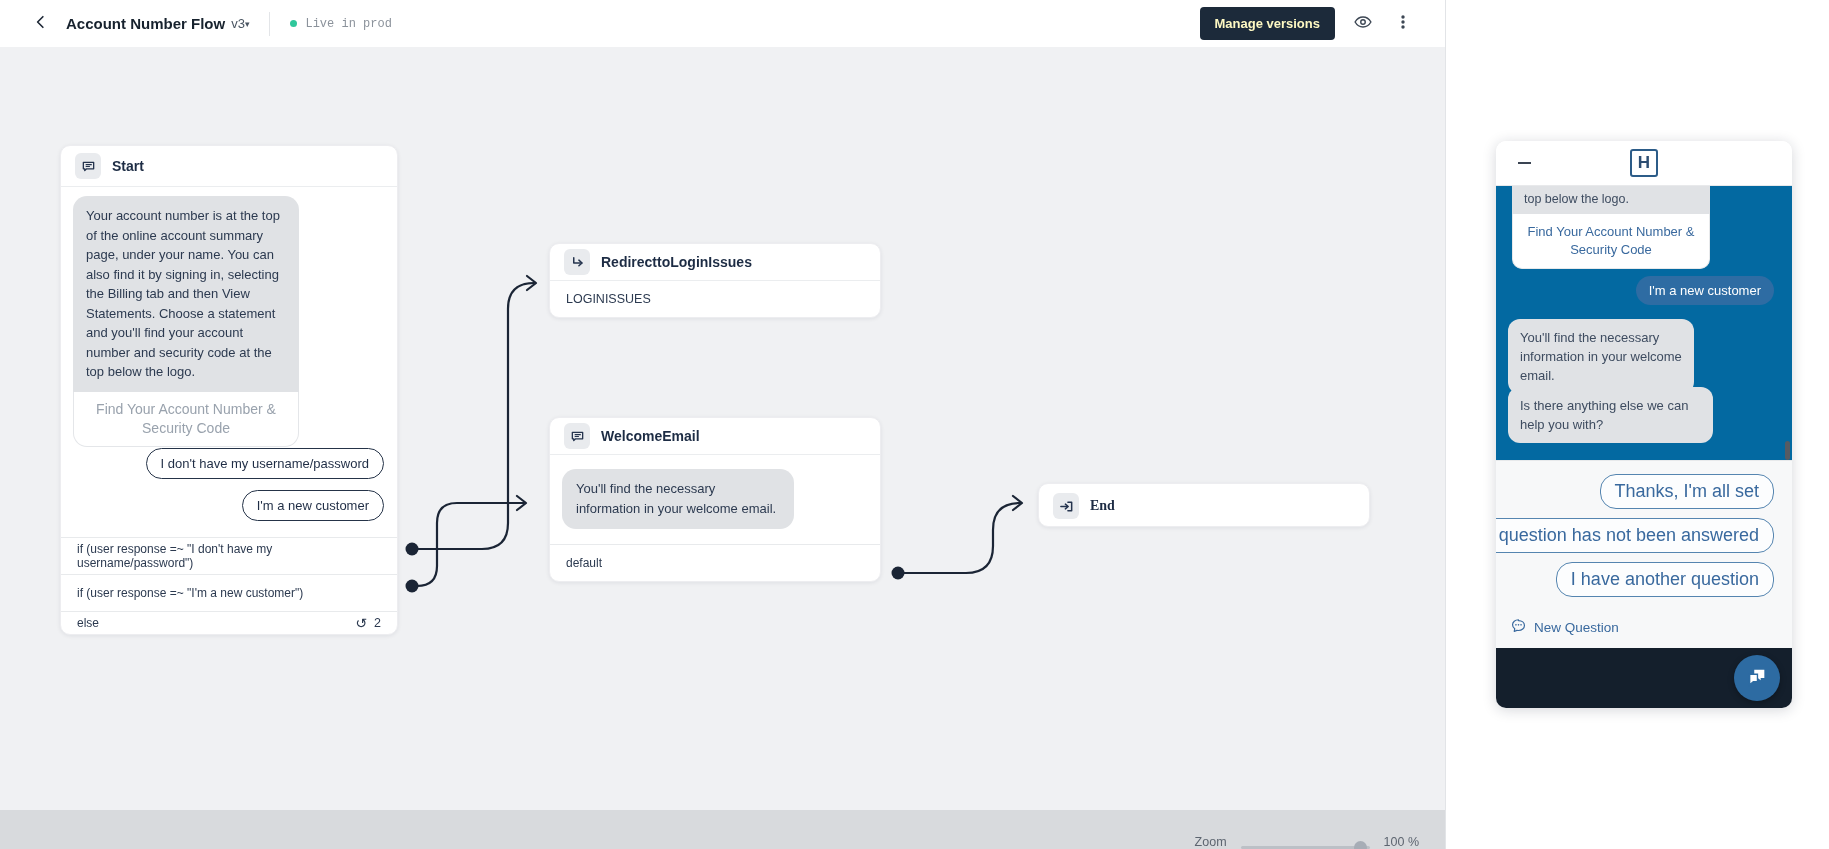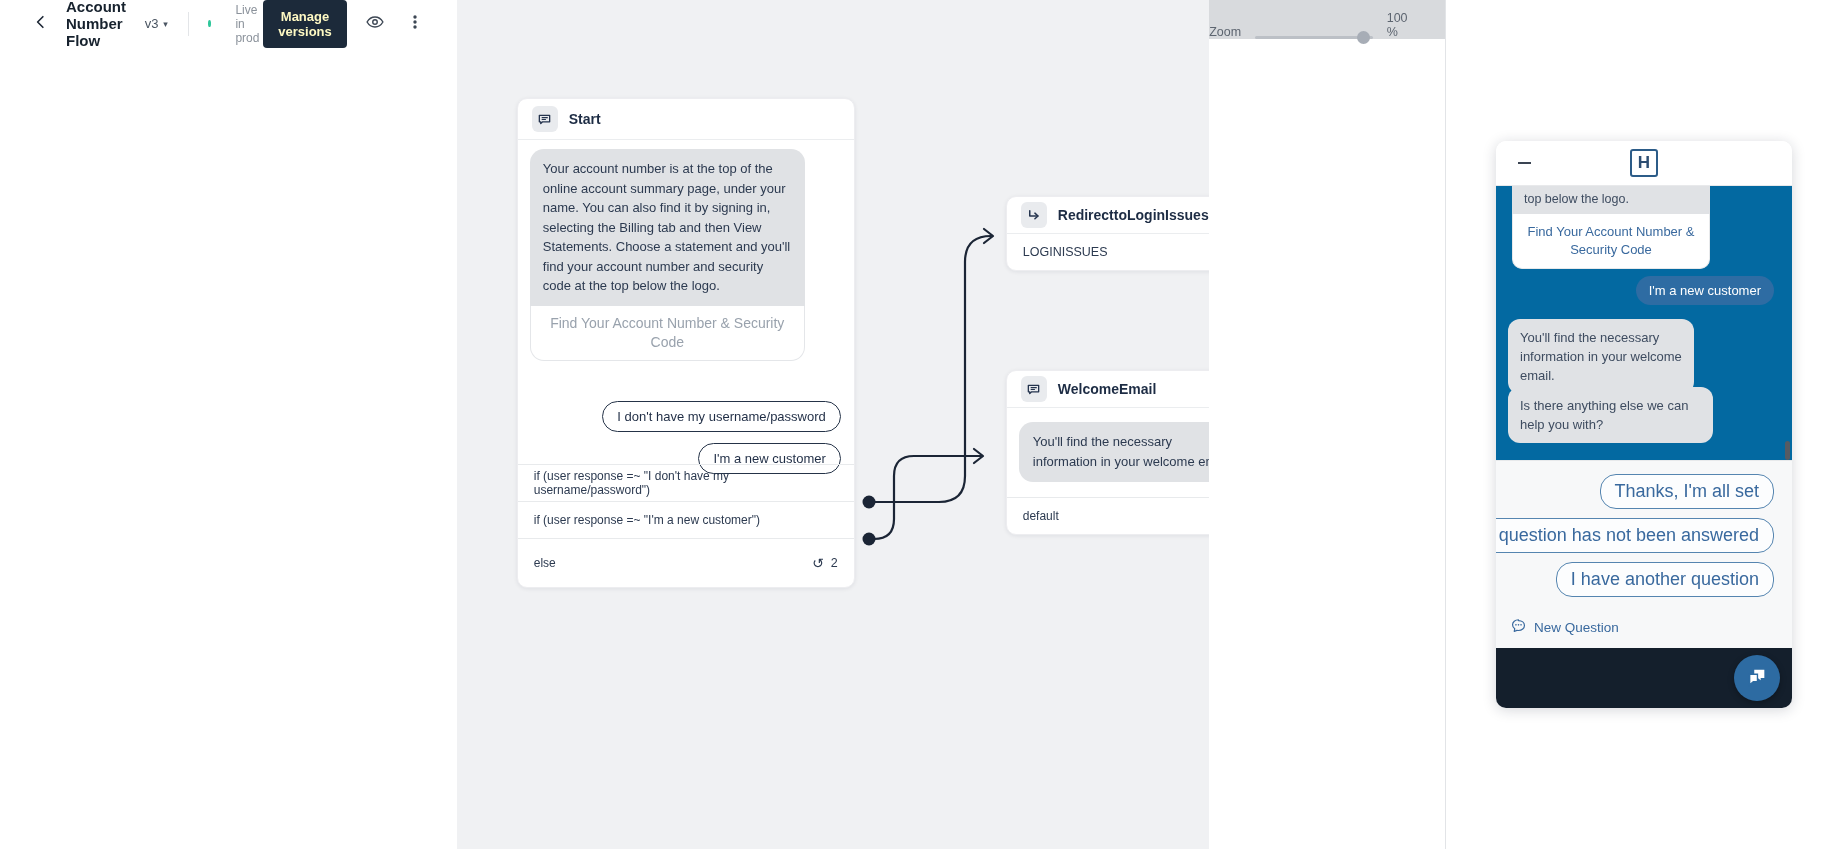--- a/index.html
+++ b/index.html
@@ -1,61 +1,61 @@
 <!DOCTYPE html>
 <html><head>
 <meta charset="utf-8">
 <style>
   html,body{margin:0;padding:0;width:1829px;height:849px;overflow:hidden;
     font-family:"Liberation Sans",sans-serif;background:#fff;color:#1d2c44;}
   *{box-sizing:border-box;}
   .app{display:flex;width:1829px;height:849px;}
-  .left-col{width:1446px;display:flex;border-right:1px solid #e2e4e7;}
+  .left-col{width:1446px;display:flex;flex-direction:column;border-right:1px solid #e2e4e7;}
   .right-panel{flex:1;background:#ffffff;position:relative;}
 
   
   .topbar{height:47px;flex:0 0 47px;background:#fff;display:flex;align-items:center;padding:0 30px 0 14px;}
   .icon-btn{background:none;border:none;padding:4px;display:flex;align-items:center;justify-content:center;cursor:pointer;}
   .flow-title{font-size:15px;font-weight:bold;color:#17222e;margin-left:12px;}
-  .version{display:flex;align-items:center;gap:5px;margin-left:18px;color:#4a5562;font-size:13px;cursor:pointer;}
+  .version{display:flex;align-items:center;margin-left:6px;color:#4a5562;font-size:13px;cursor:pointer;}
   .caret{font-family:"DejaVu Sans",sans-serif;font-size:9px;color:#4a5562;}
   .vdiv{width:1px;height:24px;background:#e3e5e8;margin:0 20px;}
-  .status{display:flex;align-items:center;gap:24px;}
+  .status{display:flex;align-items:center;gap:8px;font-family:Liberation Mono, monospace;}
   .status-dot{width:7px;height:7px;border-radius:50%;background:#2fc79b;}
   .status-text{font-size:12px;color:#8b929b;}
   .spacer{flex:1;}
   .manage-btn{background:#1c2a3a;color:#fef9c3;font-family:"Liberation Sans",sans-serif;font-size:13px;font-weight:bold;
     border:none;border-radius:4px;padding:9px 15px;cursor:pointer;}
   .topbar .icon-btn{margin-left:14px;}
 
   
   .canvas{flex:1;position:relative;background:#f0f1f3;overflow:hidden;}
   .connectors{position:absolute;inset:0;pointer-events:none;}
 
   .node{position:absolute;background:#fff;border:1px solid #ededf0;border-radius:10px;
     box-shadow:0 1px 4px rgba(18,28,45,.08);}
   .node-header{display:flex;align-items:center;gap:11px;padding:0 14px;height:40px;}
   .node-chip{width:26px;height:26px;border-radius:6px;background:#e9ebee;display:flex;align-items:center;justify-content:center;color:#25344e;flex:0 0 26px;}
   .node-title{font-size:14px;font-weight:bold;color:#1d2c44;}
   .node-sep{height:1px;background:#ebedef;}
 
   
   .n-start{left:60px;top:98px;width:338px;height:490px;}
-  .bubble{position:absolute;left:12px;top:50px;width:275px;border-radius:14px;}
+  .bubble{position:absolute;left:12px;top:50px;width:226px;border-radius:14px;}
   .bubble-gray{background:#e0e2e5;border-radius:14px 14px 0 0;padding:10px 13px;
     font-size:13px;line-height:19.5px;color:#2c3a50;}
   .bubble-card{background:#fff;border:1px solid #e4e6e9;border-top:none;border-radius:0 0 14px 14px;
     padding:8px 6px;text-align:center;color:#99a2ad;font-size:14px;line-height:19px;}
   .qr-stack{position:absolute;top:302px;right:13px;display:flex;flex-direction:column;align-items:flex-end;gap:11px;}
   .qr-pill{border:1.5px solid #253348;border-radius:17px;background:#fff;color:#1f2d45;
     font-size:13px;padding:7px 14px;white-space:nowrap;}
   .rows{position:absolute;left:0;right:0;bottom:0;}
   .cond-row{border-top:1px solid #e8eaec;height:37px;display:flex;align-items:center;
     padding:0 16px;font-size:12px;color:#2c3a50;}
-  .cond-row.last{height:49px;justify-content:space-between;}
+  .cond-row.last{height:23px;justify-content:space-between;}
   .retry-group{display:flex;align-items:center;gap:7px;font-size:12.5px;color:#2c3a50;}
   .retry-glyph{font-family:"DejaVu Sans",sans-serif;font-size:14px;}
 
   
   .n-redirect{left:549px;top:196px;width:332px;}
   .n-redirect .node-header,.n-welcome .node-header{height:36px;}
   .plain-row{padding:11px 16px;font-size:12.5px;color:#2c3a50;}
 
   
   .n-welcome{left:549px;top:370px;width:332px;}

